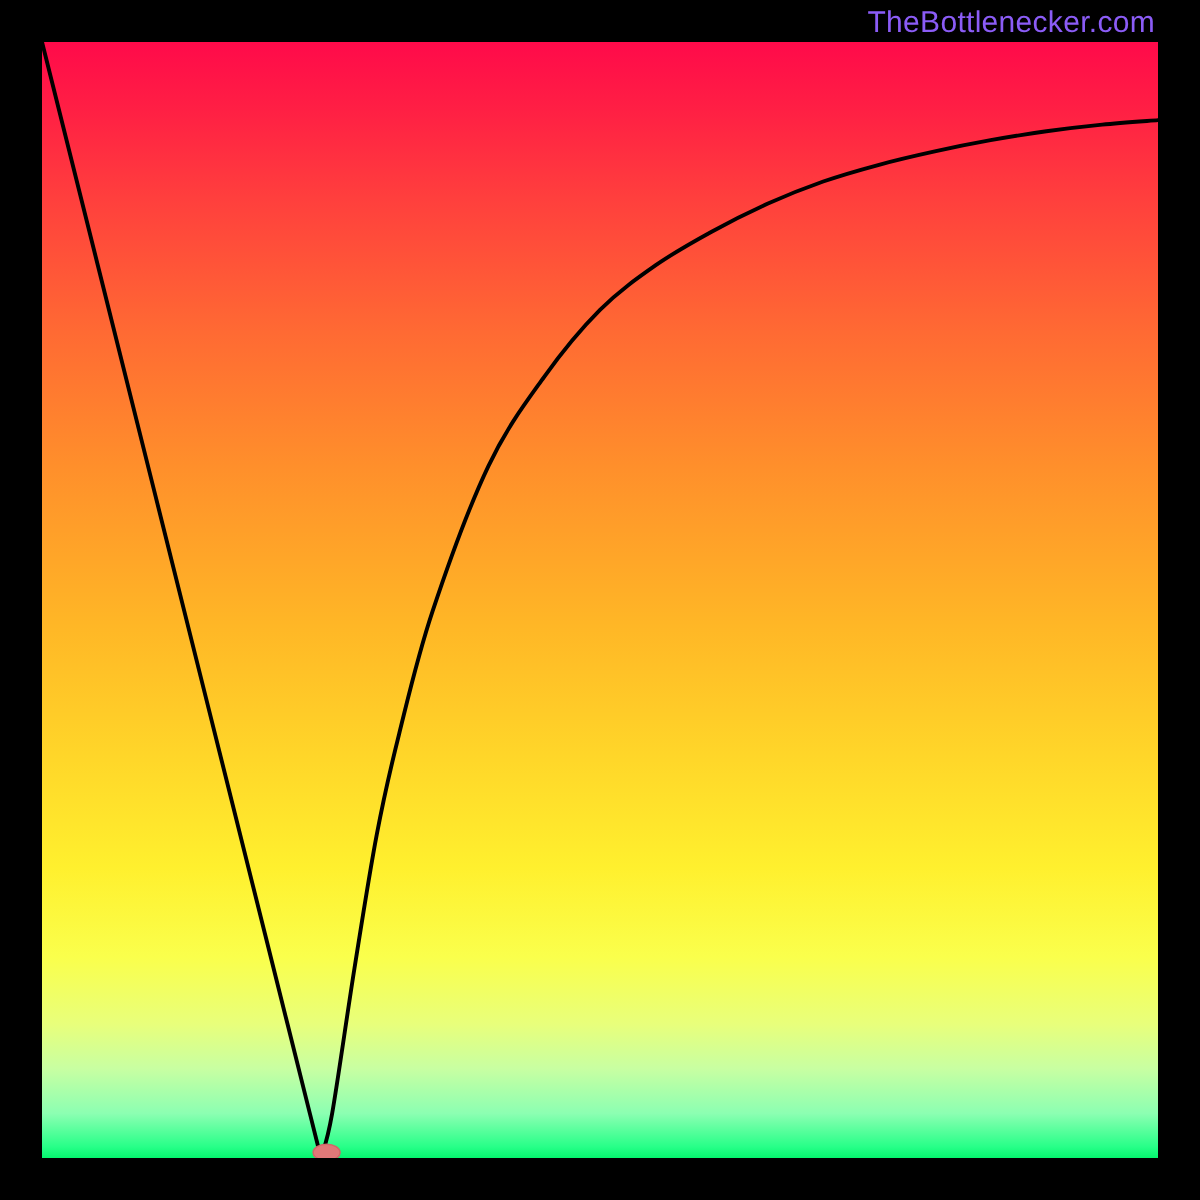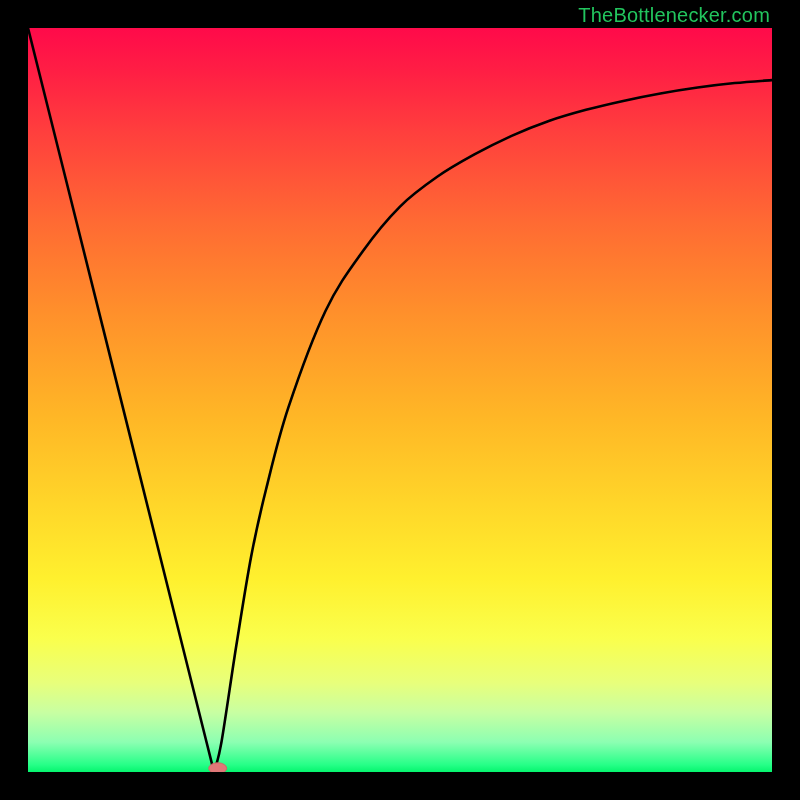--- a/index.html
+++ b/index.html
@@ -49,21 +49,21 @@
   .curve-svg {
     position: absolute;
     inset: 0;
     width: 100%;
     height: 100%;
   }
   .watermark {
     position: absolute;
     top: 4px;
     right: 30px;
-    color: #22c55e;
+    color: #8b5cf6;
     font-size: 20px;
     font-weight: 500;
     letter-spacing: 0.2px;
     user-select: none;
   }
 </style>
 </head>
 <body>
 
 <div class="frame">

